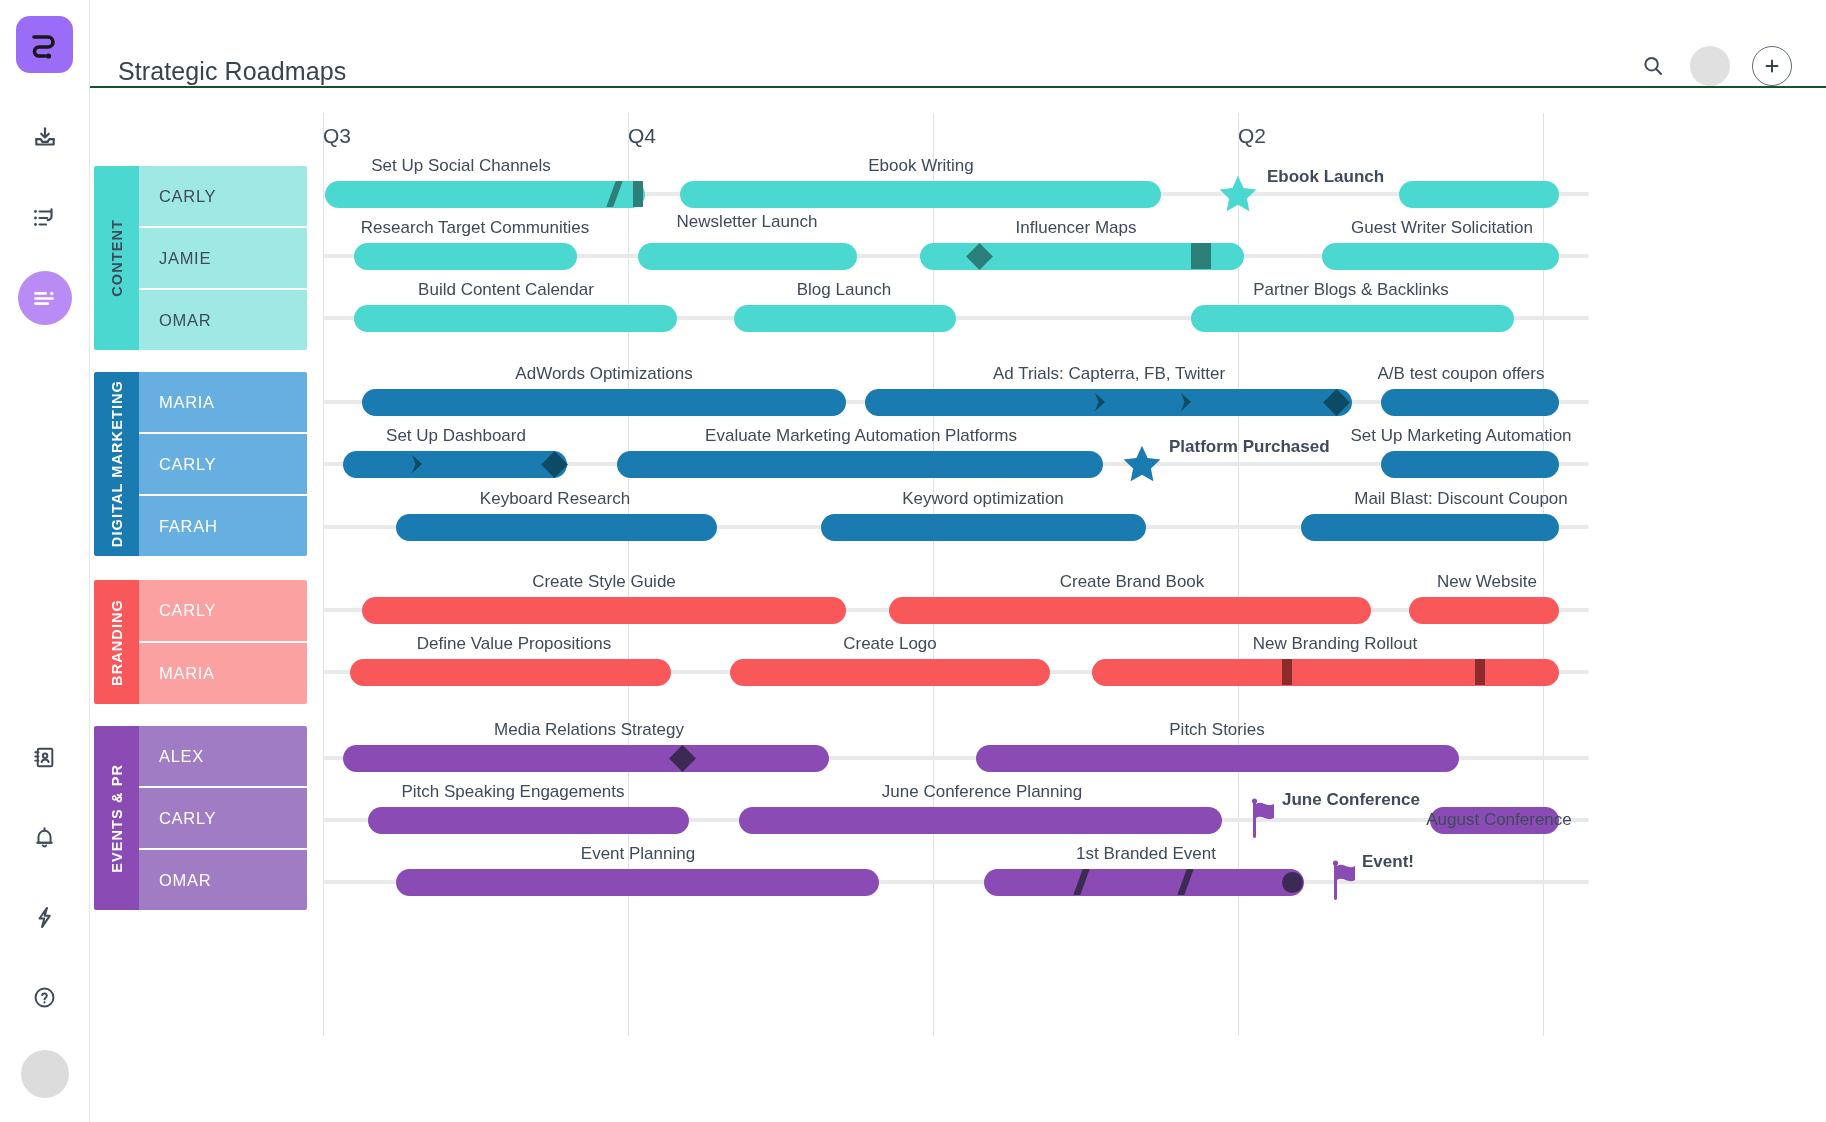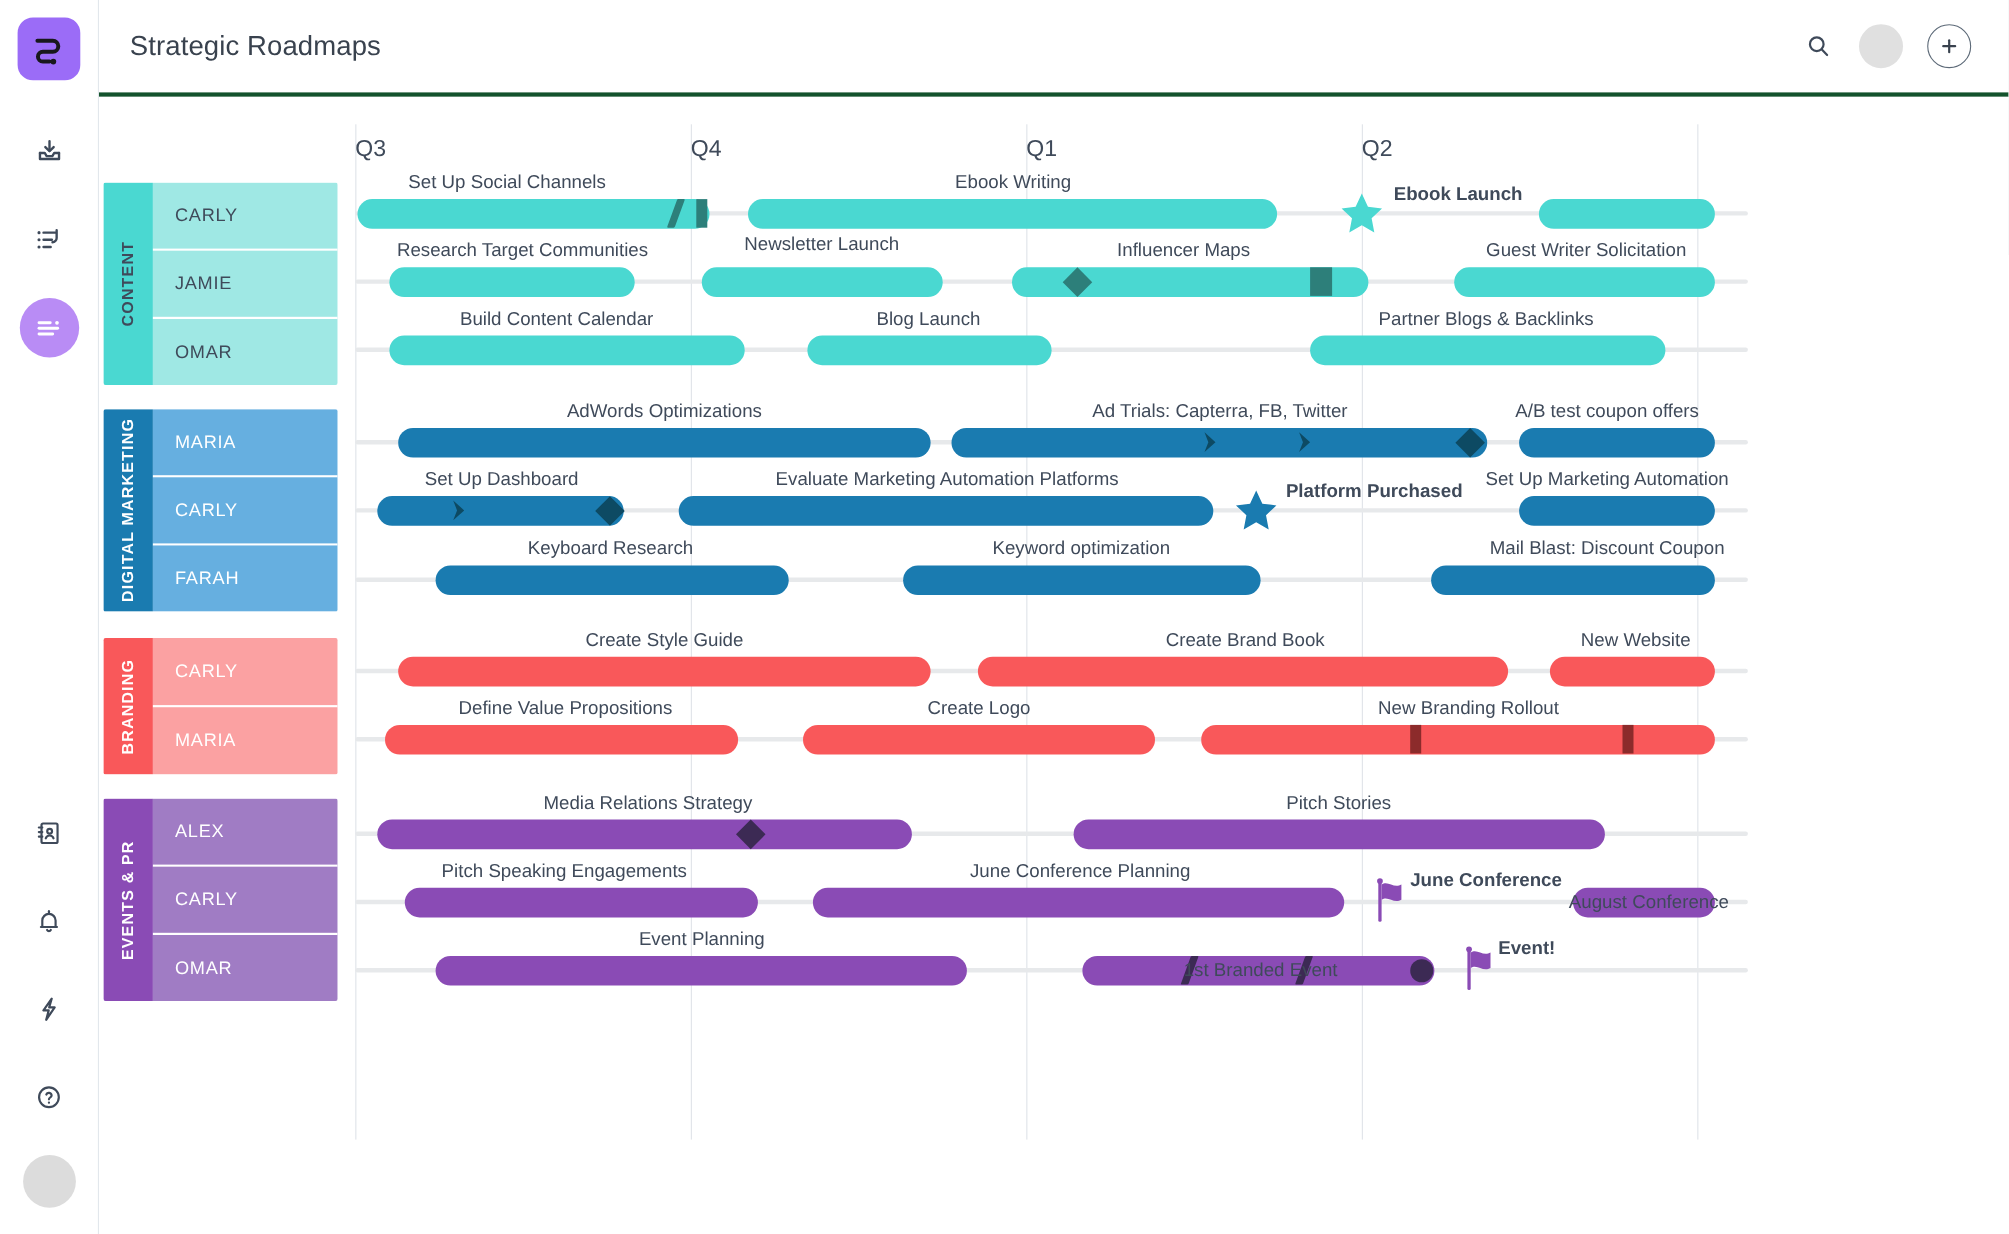--- a/index.html
+++ b/index.html
@@ -42,22 +42,22 @@
   .rail-avatar {
     width:48px;height:48px;border-radius:50%;background:#dcdcdc;
     margin-bottom:24px;
   }
   .rail-bottom { display:flex; flex-direction:column; align-items:center; }
 
   
   .main { flex:1 1 auto; height:100%; display:flex; flex-direction:column; position:relative; overflow:hidden;}
   .topbar {
     height:88px; flex:0 0 88px;
-    border-bottom:4px solid #14532d;
-    display:flex; align-items:center;
+    border-bottom:2px solid #14532d;
+    display:flex; align-items:flex-end;
     padding:0 34px 0 28px;
     background:#fff;
   }
   .page-title { font-size:25px; color:#39424e; font-weight:400; letter-spacing:.1px; }
   .topbar-right { margin-left:auto; display:flex; align-items:center; gap:22px; }
   .tb-search { width:30px;height:30px;color:#3f4a5a;cursor:pointer; display:flex;align-items:center;justify-content:center;}
   .tb-avatar { width:40px;height:40px;border-radius:50%;background:#e0e0e0; }
   .tb-plus {
     width:40px;height:40px;border-radius:50%;
     border:1.6px solid #5d6a78; color:#39424e;
@@ -225,23 +225,20 @@
         <div class="gridline" style="left: 233px; top: 25px; height: 923px;"></div>
         <div class="gridline" style="left: 538px; top: 25px; height: 923px;"></div>
         <div class="gridline" style="left: 843px; top: 25px; height: 923px;"></div>
         <div class="gridline" style="left: 1148px; top: 25px; height: 923px;"></div>
         <div class="gridline" style="left: 1453px; top: 25px; height: 923px;"></div>
         <div class="qcol" style="left: 233px; width: 305px; top: 28px; height: 40px;">
           <div class="qlabel">Q3</div>
         </div>
         <div class="qcol" style="left: 538px; width: 305px; top: 28px; height: 40px;">
           <div class="qlabel">Q4</div>
-        </div>
-        <div class="qcol" style="left: 843px; width: 305px; top: 28px; height: 40px;">
-          <div class="qlabel">Q1</div>
         </div>
         <div class="qcol" style="left: 1148px; width: 305px; top: 28px; height: 40px;">
           <div class="qlabel">Q2</div>
         </div>
         <div class="laneblock" style="top: 78px; height: 184px; left: 4px;">
           <div class="lane-spine" style="background: rgb(74, 216, 209);">
             <span style="color: rgb(63, 74, 90);">CONTENT</span>
           </div>
           <div class="lane-rows">
             <div class="lane-row" style="background: rgb(159, 232, 228); color: rgb(63, 74, 90);">CARLY</div>
@@ -379,21 +376,21 @@
         <div class="bar-label lft" style="left: 1192px; top: 702px;">June Conference</div>
         <div class="bar" style="left: 1340px; width: 129px; top: 718.5px; background: rgb(138, 75, 181);"></div>
         <div class="bar-label" style="left: 1409px; top: 722px;">August Conference</div>
         <div class="track" style="left: 233px; width: 1266px; top: 792px;"></div>
         <div class="bar" style="left: 306px; width: 483px; top: 780.5px; background: rgb(138, 75, 181);"></div>
         <div class="bar-label" style="left: 548px; top: 756px;">Event Planning</div>
         <div class="bar" style="left: 894px; width: 320px; top: 780.5px; background: rgb(138, 75, 181);"></div>
         <div class="mk-slash" style="left: 988px; top: 781px; background: rgb(60, 42, 84);"></div>
         <div class="mk-slash" style="left: 1092px; top: 781px; background: rgb(60, 42, 84);"></div>
         <div class="mk-dot" style="left: 1192px; top: 783.5px; background: rgb(60, 42, 84);"></div>
-        <div class="bar-label" style="left: 1056px; top: 756px; margin-top: 28px;">1st Branded Event</div>
+        <div class="bar-label" style="left: 1056px; top: 756px;">1st Branded Event</div>
         <div class="mk-flag" style="left: 1242px; top: 772px;"><svg width="34" height="42" viewBox="0 0 34 42">
             <rect x="2" y="2" width="3" height="38" rx="1.4" fill="#8a4bb5"></rect>
             <path d="M5 6 C 11 2, 16 10, 23 6 L23 20 C16 24, 11 16, 5 20 Z" fill="#8a4bb5"></path>
             <circle cx="3.5" cy="3" r="2.6" fill="#8a4bb5"></circle>
           </svg></div>
         <div class="bar-label lft" style="left: 1272px; top: 764px;">Event!</div>
       </div>
 
   </div>
 </div>

